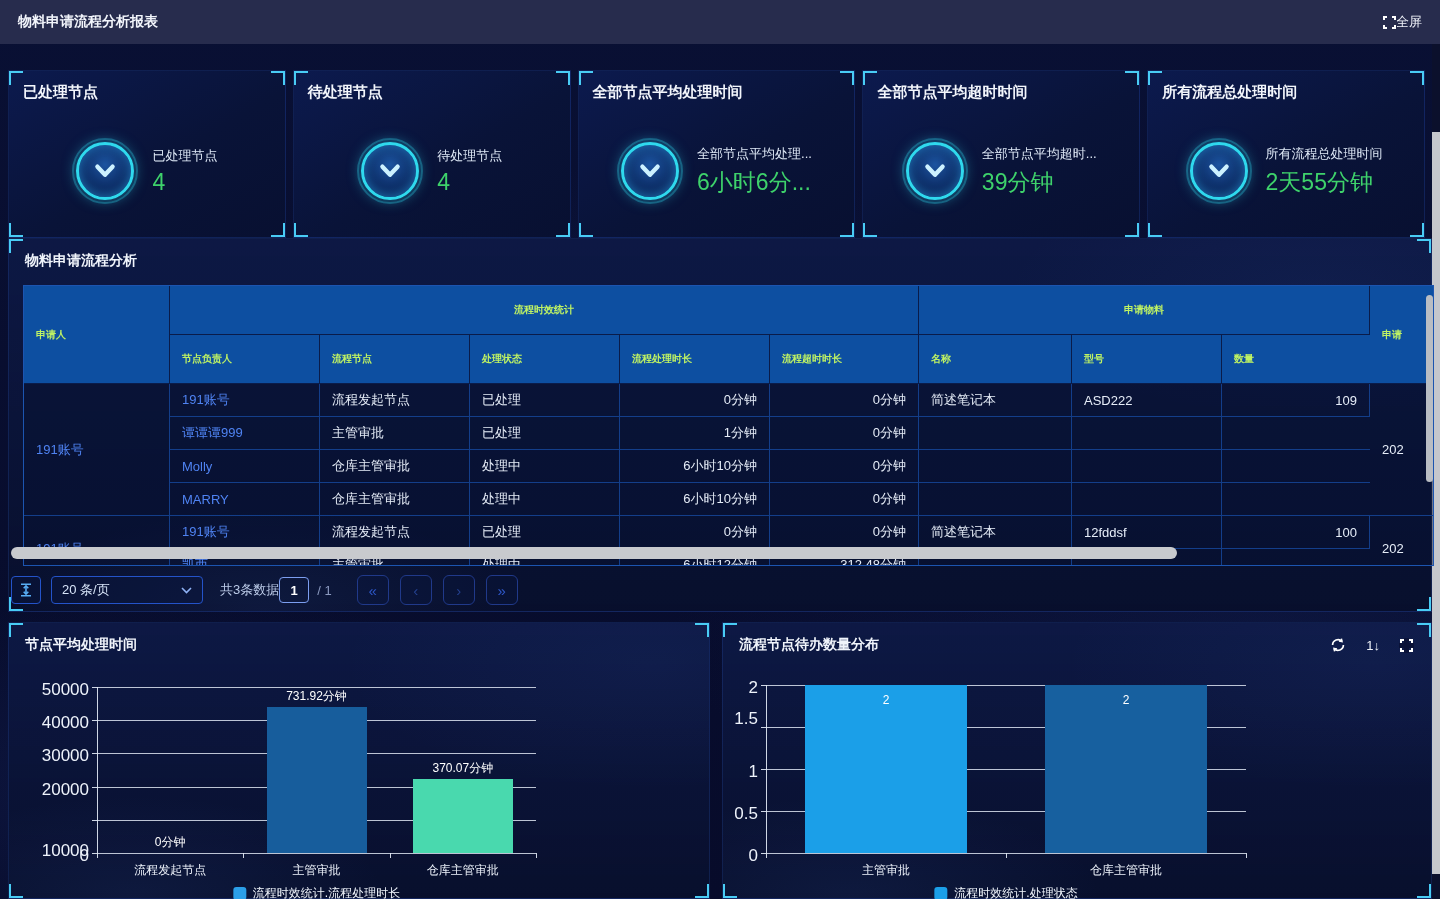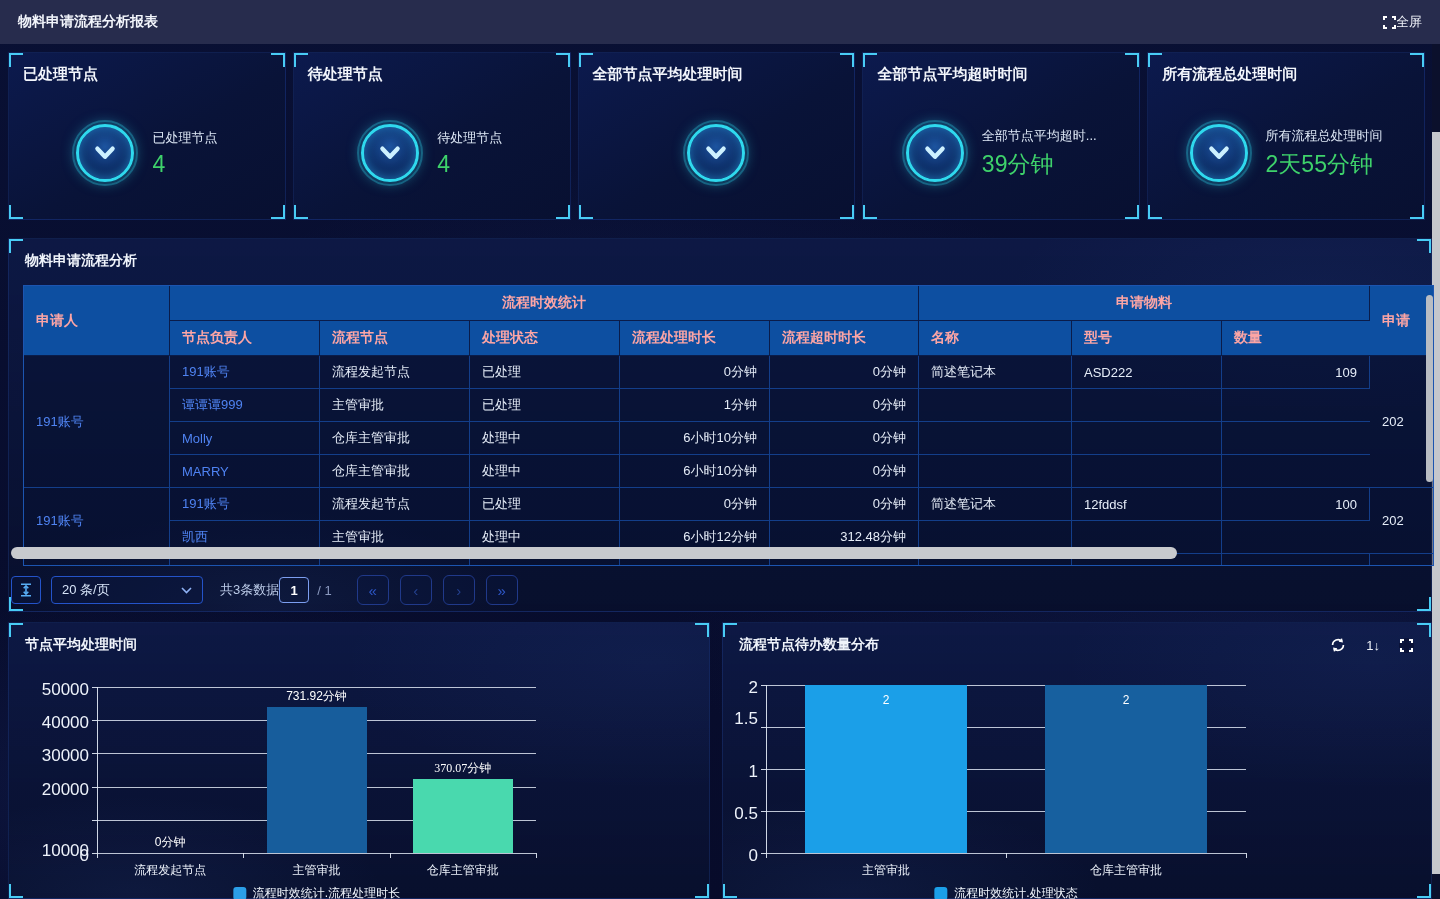--- a/index.html
+++ b/index.html
@@ -25,21 +25,21 @@
   
   .page-scrollbar{position:absolute;top:44px;right:0;width:8px;height:855px;background:#0b102c}
   .page-scrollbar .thumb{position:absolute;top:88px;left:0;width:8px;height:742px;background:#c5c7cc}
   
   .corner{position:absolute;width:14px;height:14px;border:2px solid #49ccf5;z-index:3}
   .tl{top:0;left:0;border-right:none;border-bottom:none}
   .tr{top:0;right:0;border-left:none;border-bottom:none}
   .bl{bottom:0;left:0;border-right:none;border-top:none}
   .br{bottom:0;right:0;border-left:none;border-top:none}
   
-  .kpi-row{position:absolute;top:52px;left:8px;width:1417px;height:168px;display:flex;gap:7px}
+  .kpi-row{position:absolute;top:70px;left:8px;width:1417px;height:168px;display:flex;gap:7px}
   .kpi-card{flex:1;position:relative;background:linear-gradient(150deg,#0c1a4e 0%,#091338 55%,#081031 100%);
     border:1px solid rgba(40,80,180,.22)}
   .kpi-title{position:absolute;top:12px;left:14px;font-size:15px;font-weight:bold;color:#f3f6fc}
   .kpi-body{position:absolute;top:50px;left:0;right:0;height:100px;display:flex;align-items:center;justify-content:center;gap:18px}
   .orb{width:58px;height:58px;border-radius:50%;flex:0 0 58px;position:relative;
     background:radial-gradient(circle at 50% 38%,#1c54a0 0%,#0d2d66 55%,#092049 100%);
     border:3px solid #2fd9ee;
     box-shadow:0 0 14px rgba(44,214,238,.55), inset 0 0 12px rgba(44,160,238,.65);
     display:flex;align-items:center;justify-content:center}
   .orb::before{content:"";position:absolute;inset:-7px;border-radius:50%;border:2px solid rgba(47,216,238,.30)}
@@ -51,22 +51,22 @@
     border:1px solid rgba(46,90,190,.22)}
   .panel::before{content:"";position:absolute;inset:0;pointer-events:none;
     background:radial-gradient(ellipse 420px 170px at 18% 100%, rgba(70,110,210,.10), transparent 60%),
                radial-gradient(ellipse 520px 210px at 92% 15%, rgba(70,110,210,.07), transparent 60%)}
   .panel-title{position:absolute;top:13px;left:16px;font-size:14px;font-weight:bold;color:#f0f4fb;z-index:2}
   .table-panel{top:238px;left:8px;width:1424px;height:374px}
   
   .tbl-wrap{position:absolute;top:46px;left:14px;width:1411px;height:281px;overflow:hidden;
     border:1px solid #1c55b0;z-index:2}
   table{border-collapse:separate;border-spacing:0;table-layout:fixed;width:1411px}
-  th{background:#0d4fa1;color:#fca5a5;font-size:14px;font-weight:bold;text-align:left;
-    padding:8px 12px;border-right:1px solid #0a1c4a;border-bottom:1px solid #0a1c4a;white-space:nowrap;overflow:hidden}
+  th{background:#0d4fa1;color:#bef264;font-size:10px;font-weight:bold;text-align:left;
+    padding:17px 12px;border-right:1px solid #0a1c4a;border-bottom:1px solid #0a1c4a;white-space:nowrap;overflow:hidden}
   thead tr:first-child th{height:28px}
   thead tr:last-child th{height:32px}
   th.grp{text-align:center}
   td{height:33px;padding:0 12px;font-size:13px;color:#e6edf8;background:rgba(6,17,51,.45);
     border-right:1px solid #133e8a;border-bottom:1px solid #133e8a;white-space:nowrap;overflow:hidden;vertical-align:middle}
   td.num{text-align:right}
   td.link{color:#4f83f2;cursor:pointer}
   td:last-child, th:last-child{border-right:none}
   .v-thumb{position:absolute;top:9px;right:0;width:7px;height:187px;background:#b9bdc3;border-radius:4px;z-index:4}
   .h-scroll{position:absolute;top:308px;left:0;width:1424px;height:12px;z-index:4}
@@ -161,20 +161,24 @@
       <i class="corner tr"></i>
       <i class="corner bl"></i>
       <i class="corner br"></i>
     <div class="kpi-title">全部节点平均处理时间</div>
     <div class="kpi-body">
       <span class="orb">
           <svg width="26" height="26" viewBox="0 0 24 24">
             <path d="M5 8 L12 15.5 L19 8" stroke="#cdf1ff" stroke-width="4" fill="none" stroke-linecap="round" stroke-linejoin="round"></path>
           </svg>
         </span>
+      <div class="kpi-text">
+        <div class="kpi-label">全部节点平均处理...</div>
+        <div class="kpi-value">6小时6分...</div>
+      </div>
     </div>
   </div>
   <div class="kpi-card">
     <i class="corner tl"></i>
       <i class="corner tr"></i>
       <i class="corner bl"></i>
       <i class="corner br"></i>
     <div class="kpi-title">全部节点平均超时时间</div>
     <div class="kpi-body">
       <span class="orb">
@@ -389,21 +393,21 @@
       <div class="xtickmark" style="left: 88px; top: 230px;"></div>
       <div class="xtickmark" style="left: 234.333px; top: 230px;"></div>
       <div class="xtickmark" style="left: 380.667px; top: 230px;"></div>
       <div class="xtickmark" style="left: 527px; top: 230px;"></div>
       <div class="blabel" style="left: 161.167px; top: 211px;">0分钟</div>
       <div class="xlabel" style="left: 161.167px; top: 239px;">流程发起节点</div>
       <div class="bar" style="left: 257.5px; top: 84.2022px; width: 100px; height: 145.798px; background: rgb(23, 93, 156);"></div>
       <div class="blabel" style="left: 307.5px; top: 65.2022px;">731.92分钟</div>
       <div class="xlabel" style="left: 307.5px; top: 239px;">主管审批</div>
       <div class="bar" style="left: 403.833px; top: 156.283px; width: 100px; height: 73.7173px; background: rgb(73, 217, 174);"></div>
-      <div class="blabel" style="left: 453.833px; top: 137.283px; font-family: Liberation Serif, serif;">370.07分钟</div>
+      <div class="blabel" style="left: 453.833px; top: 137.283px;">370.07分钟</div>
       <div class="xlabel" style="left: 453.833px; top: 239px;">仓库主管审批</div>
       <div class="legend" style="left: 307.5px; top: 262px;">
         <span class="sw" style="background: rgb(43, 159, 232);"></span>
         <span>流程时效统计.流程处理时长</span>
       </div>
     </div>
 </section>
 
 <section class="panel chart-panel-right">
   <i class="corner tl"></i>

